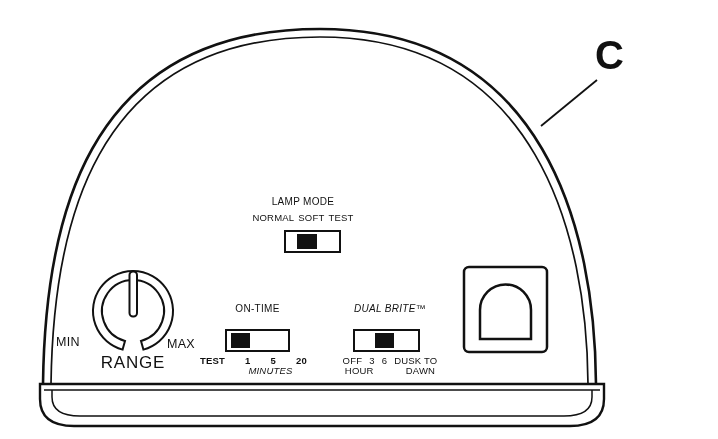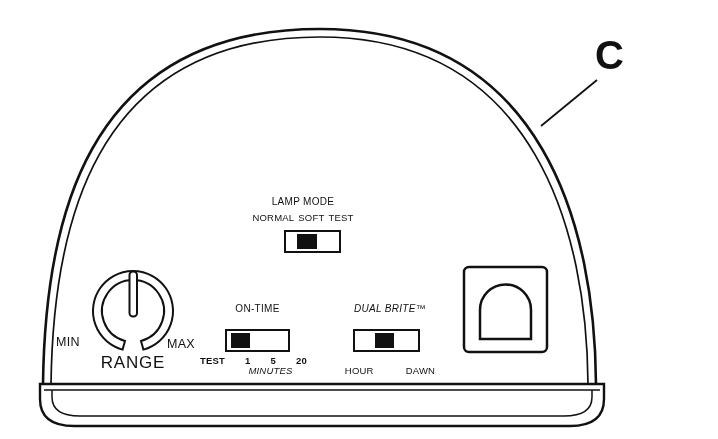--- a/index.html
+++ b/index.html
@@ -66,20 +66,26 @@
     <span>1</span>
     <span>5</span>
     <span>20</span>
   </div>
   <div class="label ctl-scale" style="left:180px; top:365px; width:155px; padding-left:26px; box-sizing:border-box;font-style:italic;">MINUTES</div>
 
   <div class="label ctl-title" style="left:312px; top:303px; width:156px;font-style:italic;">DUAL BRITE™</div>
   <div class="switch" style="left:353px; top:329px; width:67px;">
     <div class="knob" style="left:20px; width:19px;"></div>
   </div>
+  <div class="label ctl-scale" style="left:312px; top:355px; width:156px; gap:7px;">
+    <span>OFF</span>
+    <span>3</span>
+    <span>6</span>
+    <span>DUSK TO</span>
+  </div>
   <div class="label ctl-scale" style="left:312px; top:365px; width:156px; gap:32px;">
     <span>HOUR</span>
     <span>DAWN</span>
   </div>
 
   <div class="label minmax" style="left:56px; top:335px;">MIN</div>
   <div class="label minmax" style="left:167px; top:337px;">MAX</div>
   <div class="label range-title" style="left:63px; top:353px; width:140px;">RANGE</div>
 
 </div>

